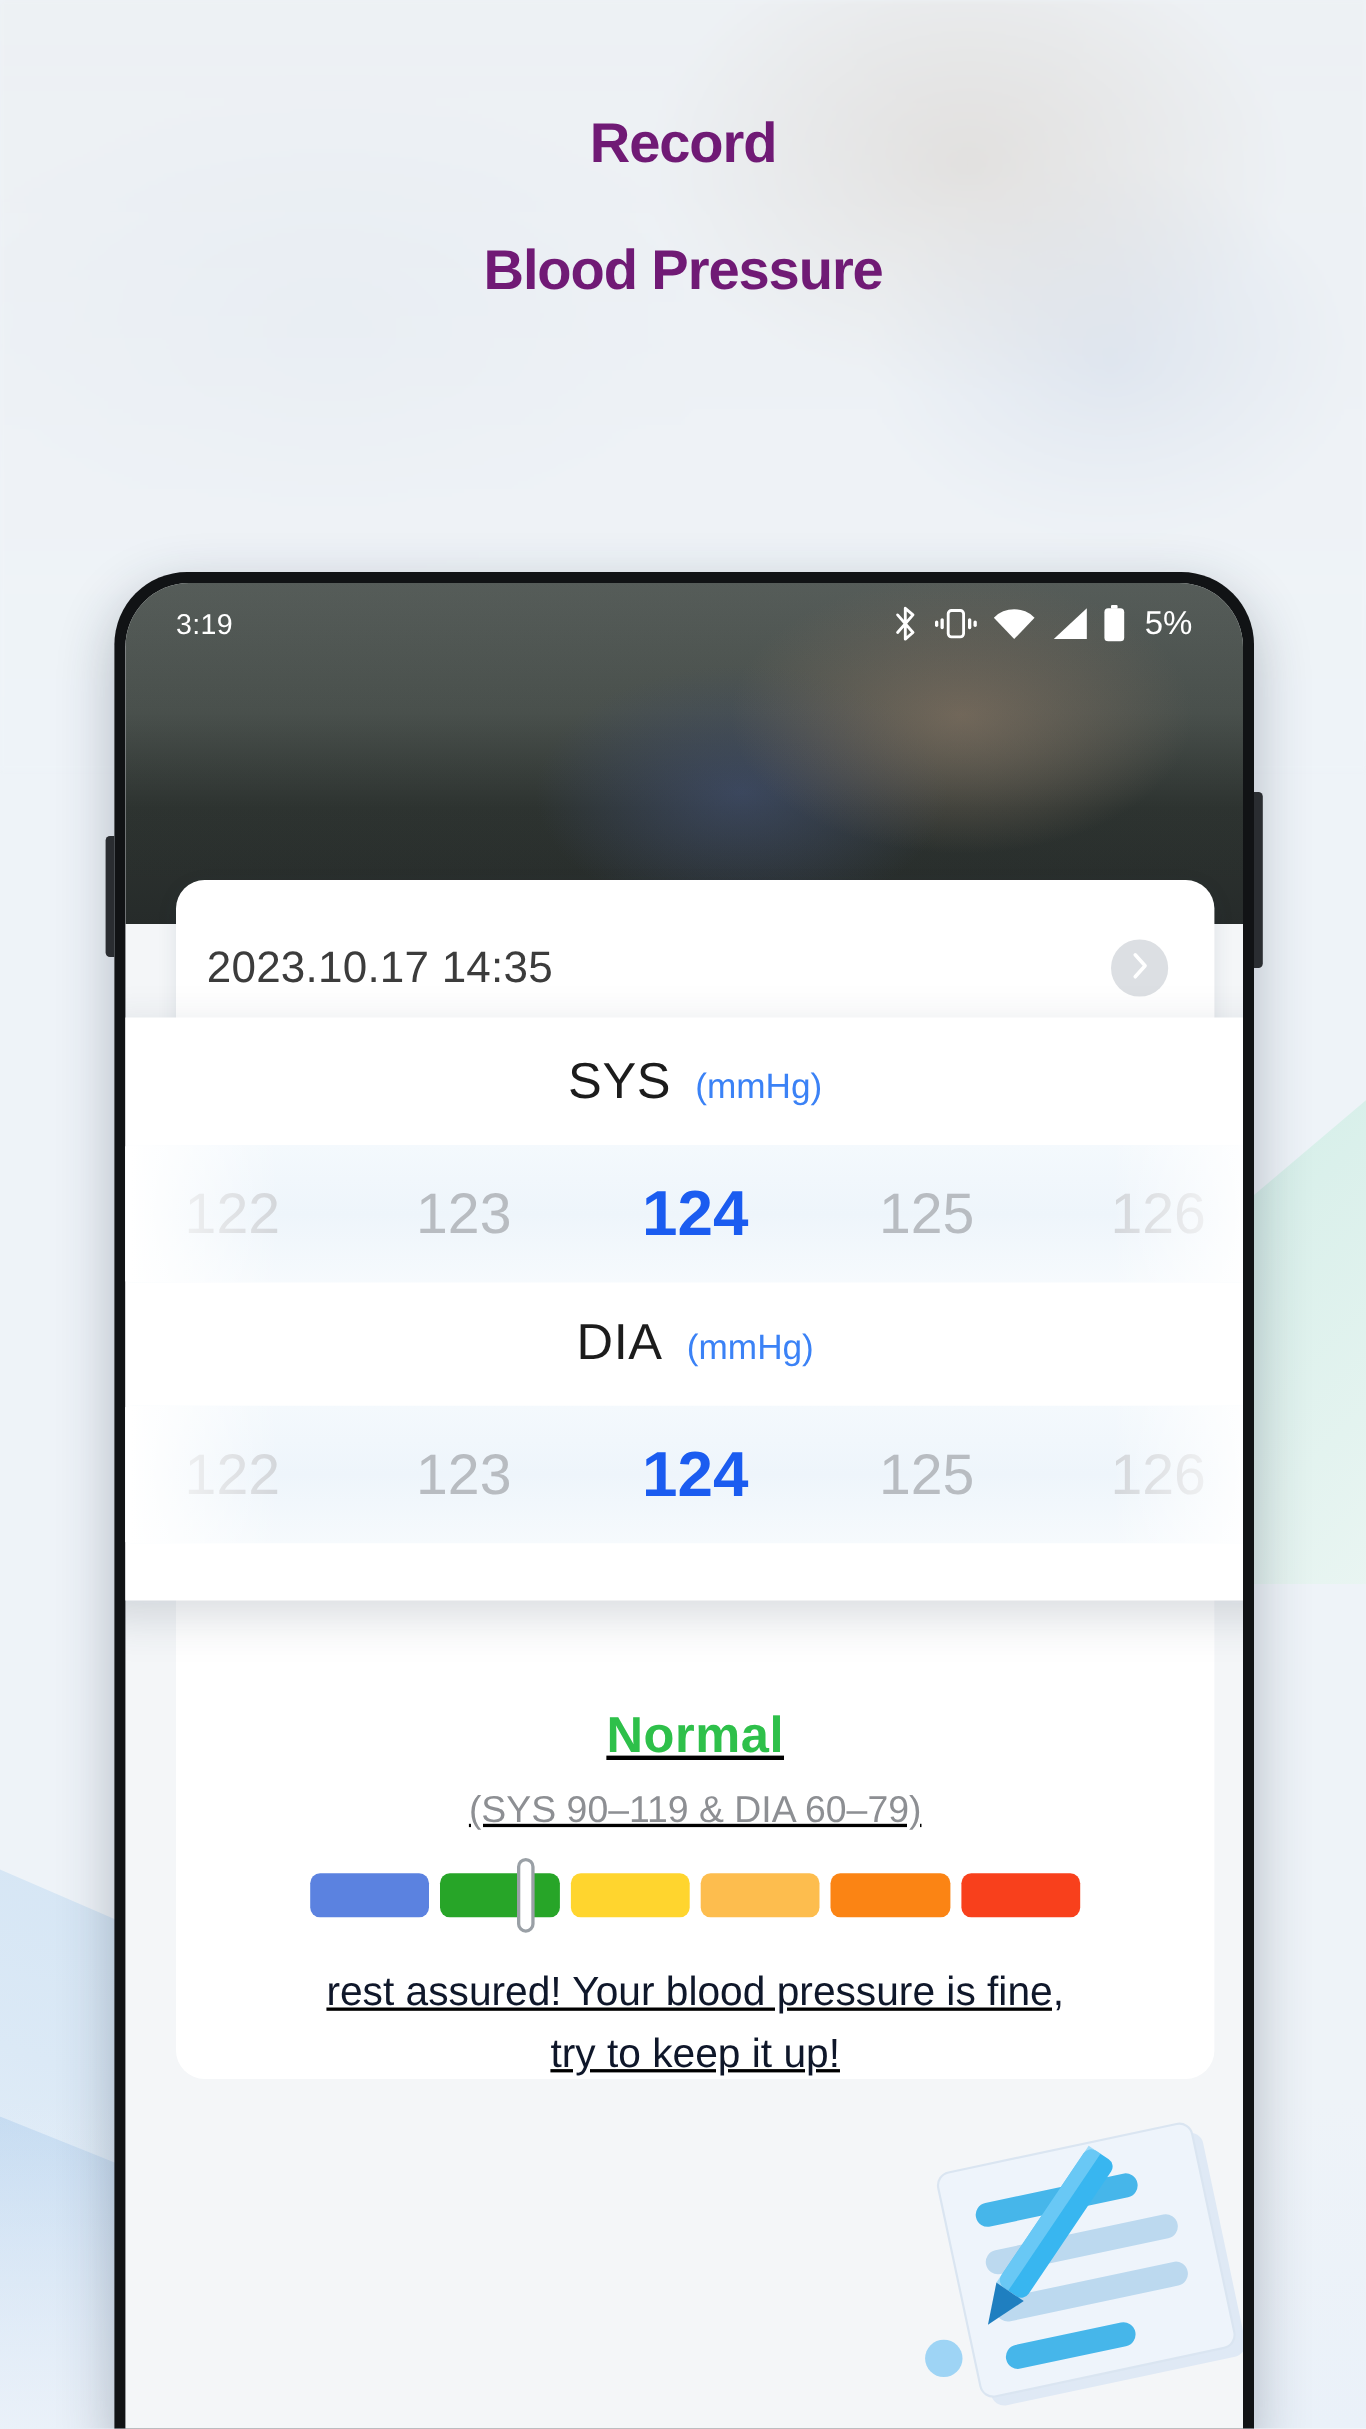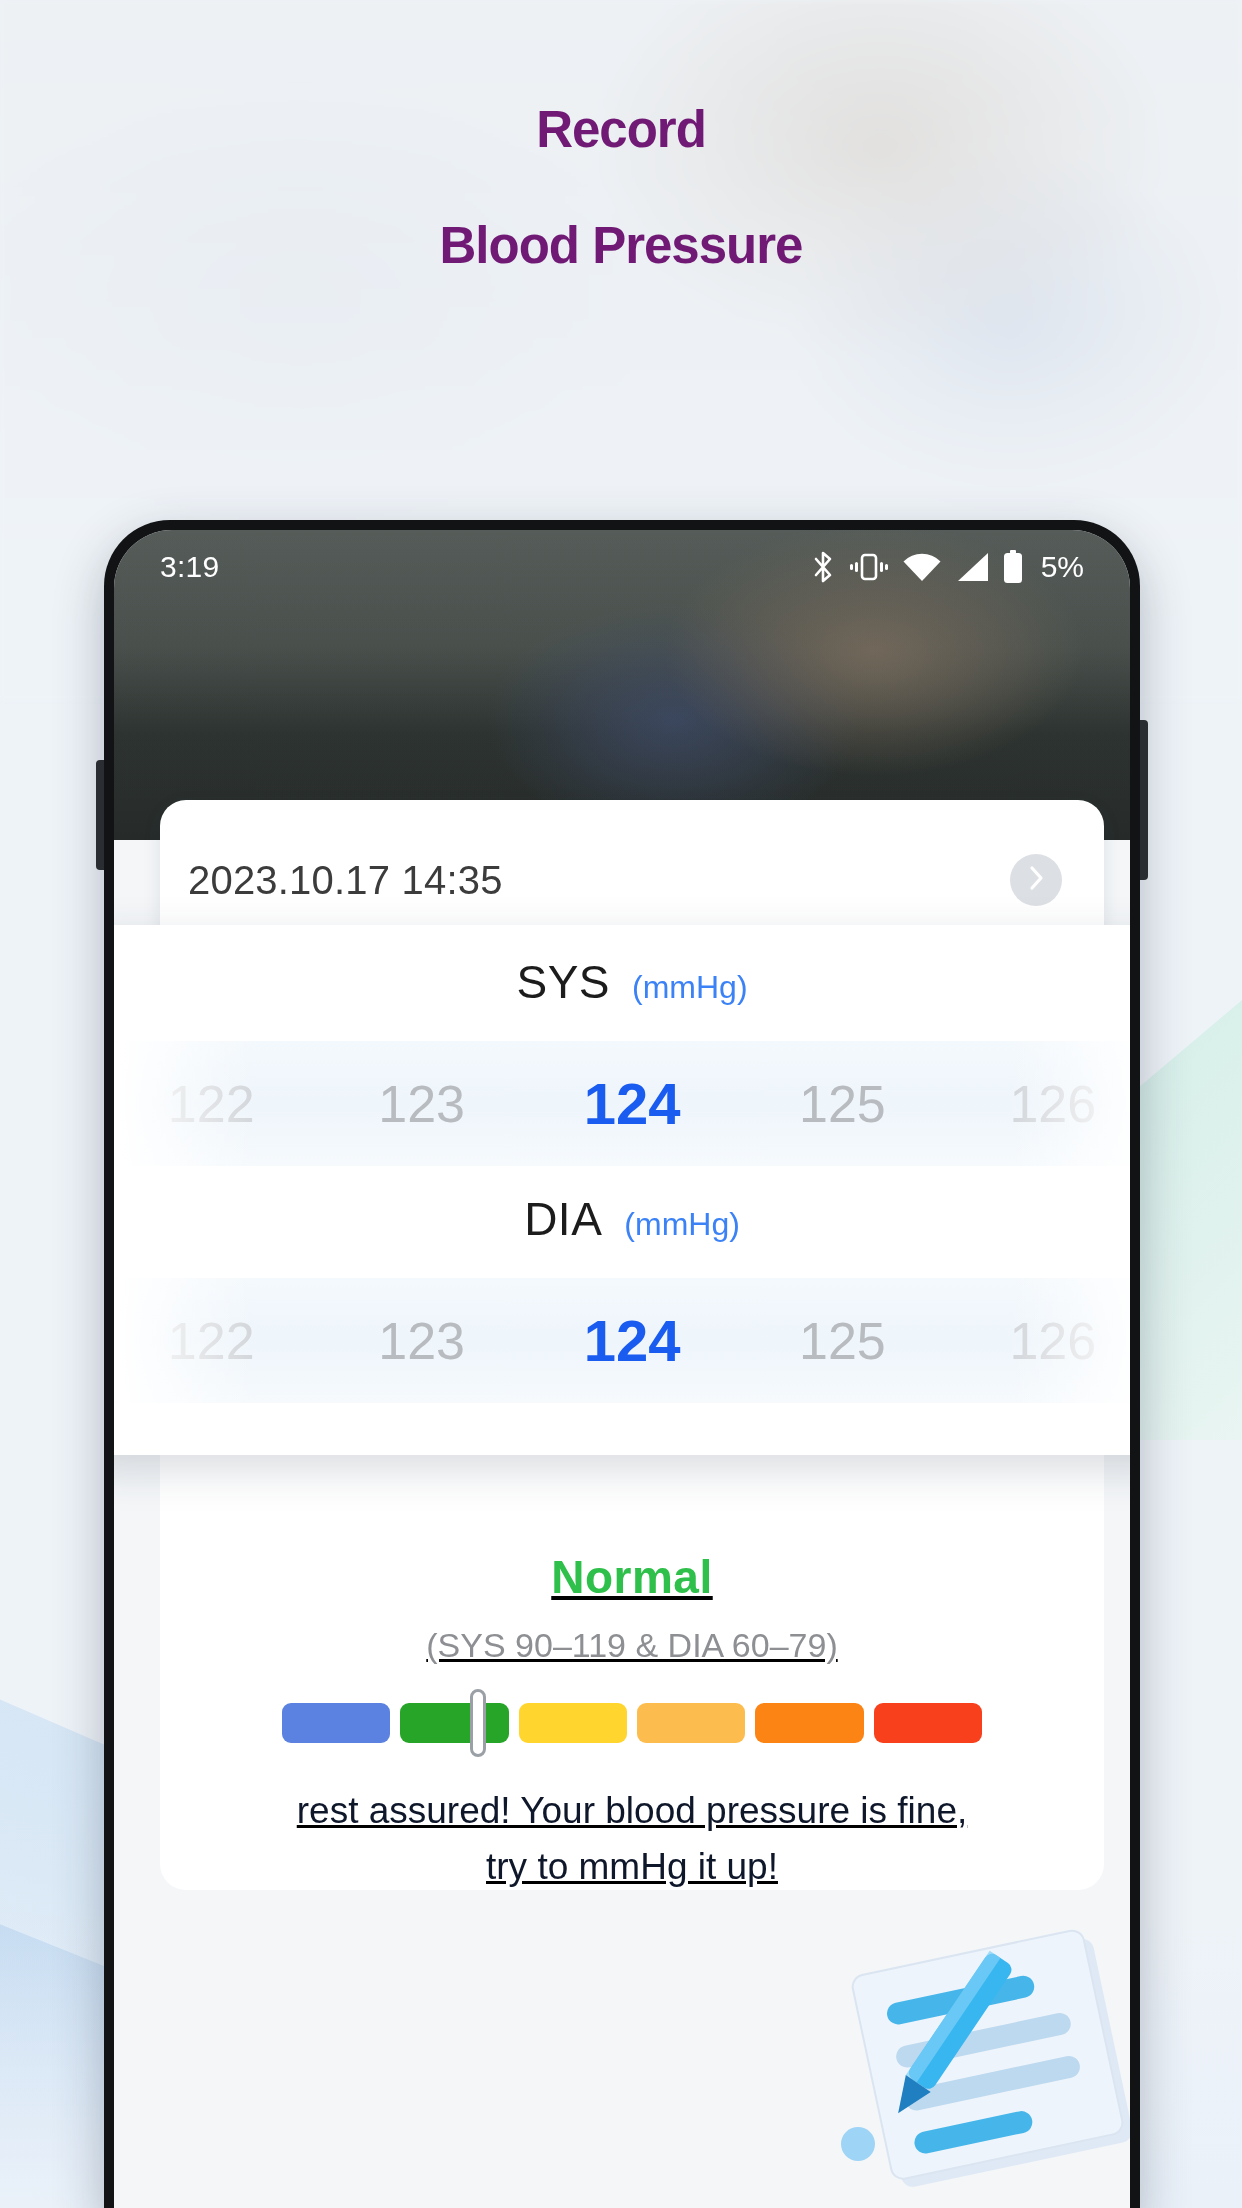--- a/index.html
+++ b/index.html
@@ -108,21 +108,21 @@
     background: linear-gradient(180deg, rgba(20,24,26,.10) 0%, rgba(20,24,26,.05) 40%, rgba(244,246,248,.0) 100%);
   }
 
   
   .statusbar {
     position: absolute; left:0; top:0; width:100%; height: 74px;
     display:flex; align-items:center; justify-content:space-between;
     padding: 0 46px 0 46px;
     color:#fff; z-index: 4;
   }
-  .status-time { font-size: 30px; font-weight: 400; letter-spacing:.3px; }
+  .status-time { font-size: 26px; font-weight: 400; letter-spacing:.3px; }
   .status-icons { display:flex; align-items:center; gap: 14px; }
   .status-icons svg { display:block; }
   .status-batt { font-size: 30px; margin-left: 4px; }
 
   
   .appbar {
     position:absolute; left:0; top: 74px; width:100%; height: 110px;
     display:flex; align-items:center; z-index: 4; color:#fff;
   }
   .back-btn {
@@ -314,21 +314,21 @@
           <div class="seg" style="background:#27a528"></div>
           <div class="seg" style="background:#ffd52e"></div>
           <div class="seg" style="background:#fdbd4e"></div>
           <div class="seg" style="background:#fb8414"></div>
           <div class="seg" style="background:#f8401c"></div>
           <div class="marker"></div>
         </div>
 
         <div class="advice">
           <div>rest assured! Your blood pressure is fine,</div>
-          <div>try to mmHg it up!</div>
+          <div>try to keep it up!</div>
         </div>
       </div>
 
       <div class="sheet">
 
         <div class="picker-group">
           <div class="picker-head">
             <span class="picker-label">SYS</span>
             <span class="picker-unit">(mmHg)</span>
           </div>

